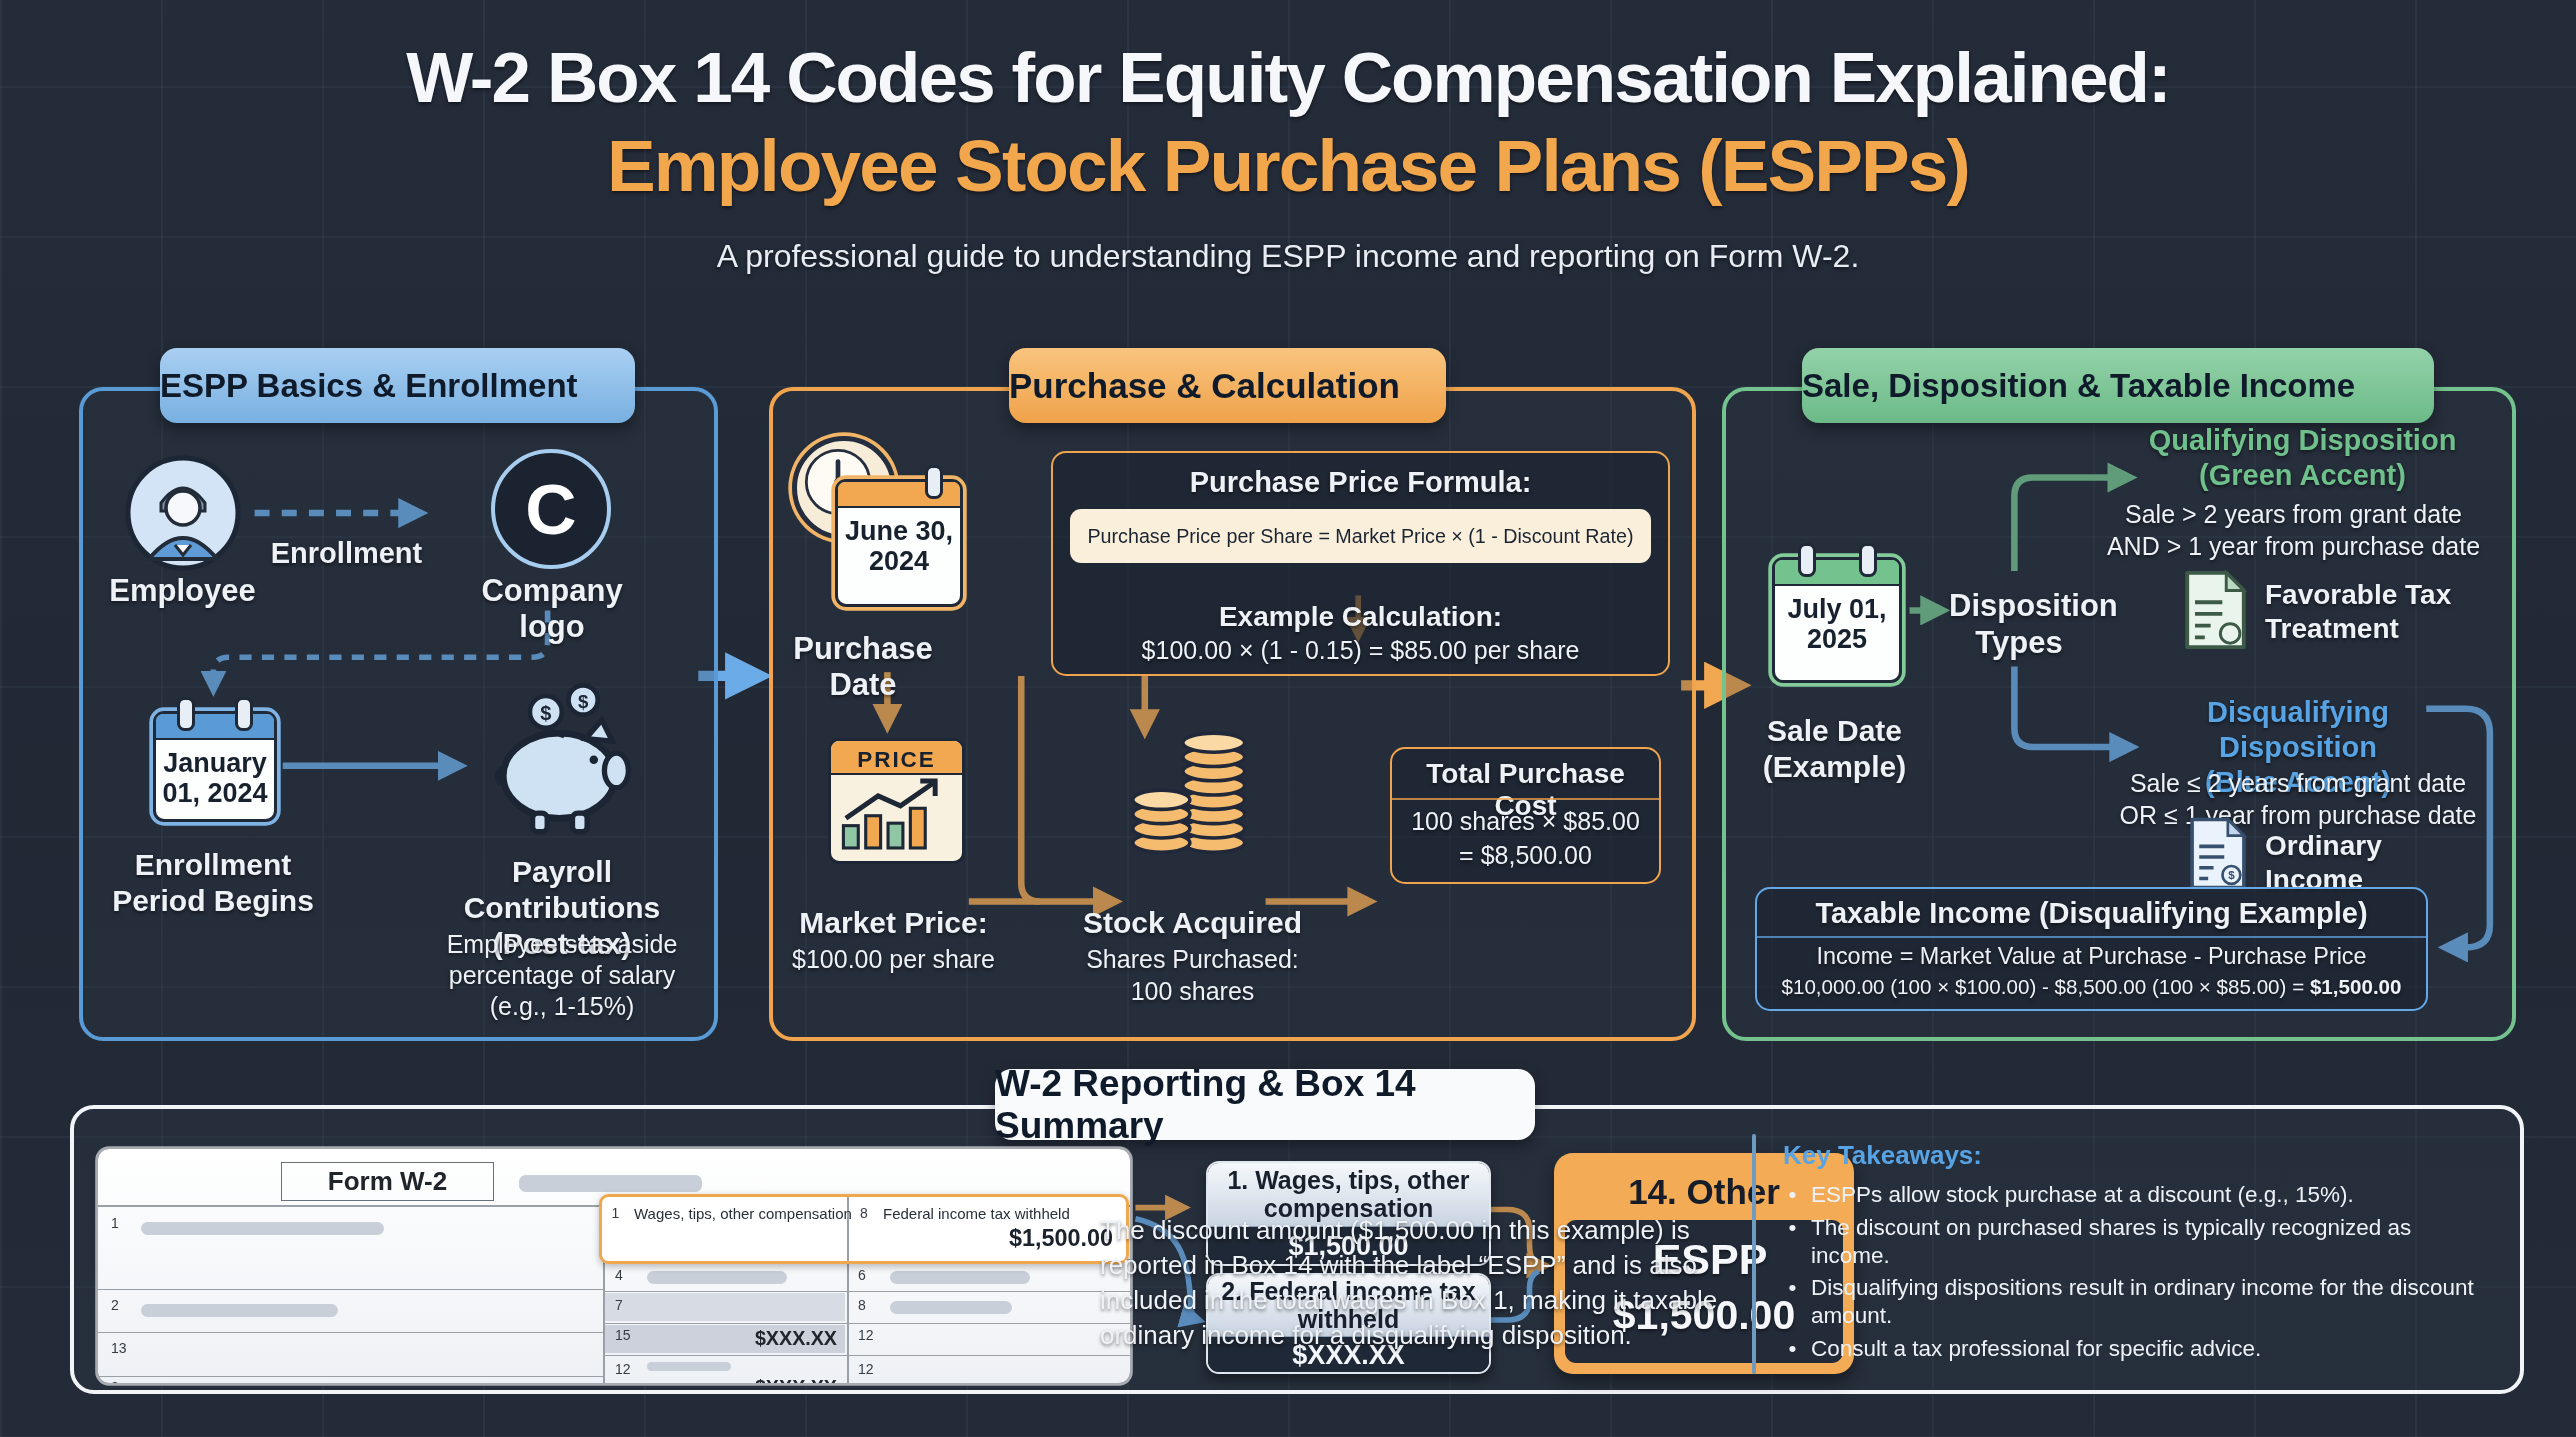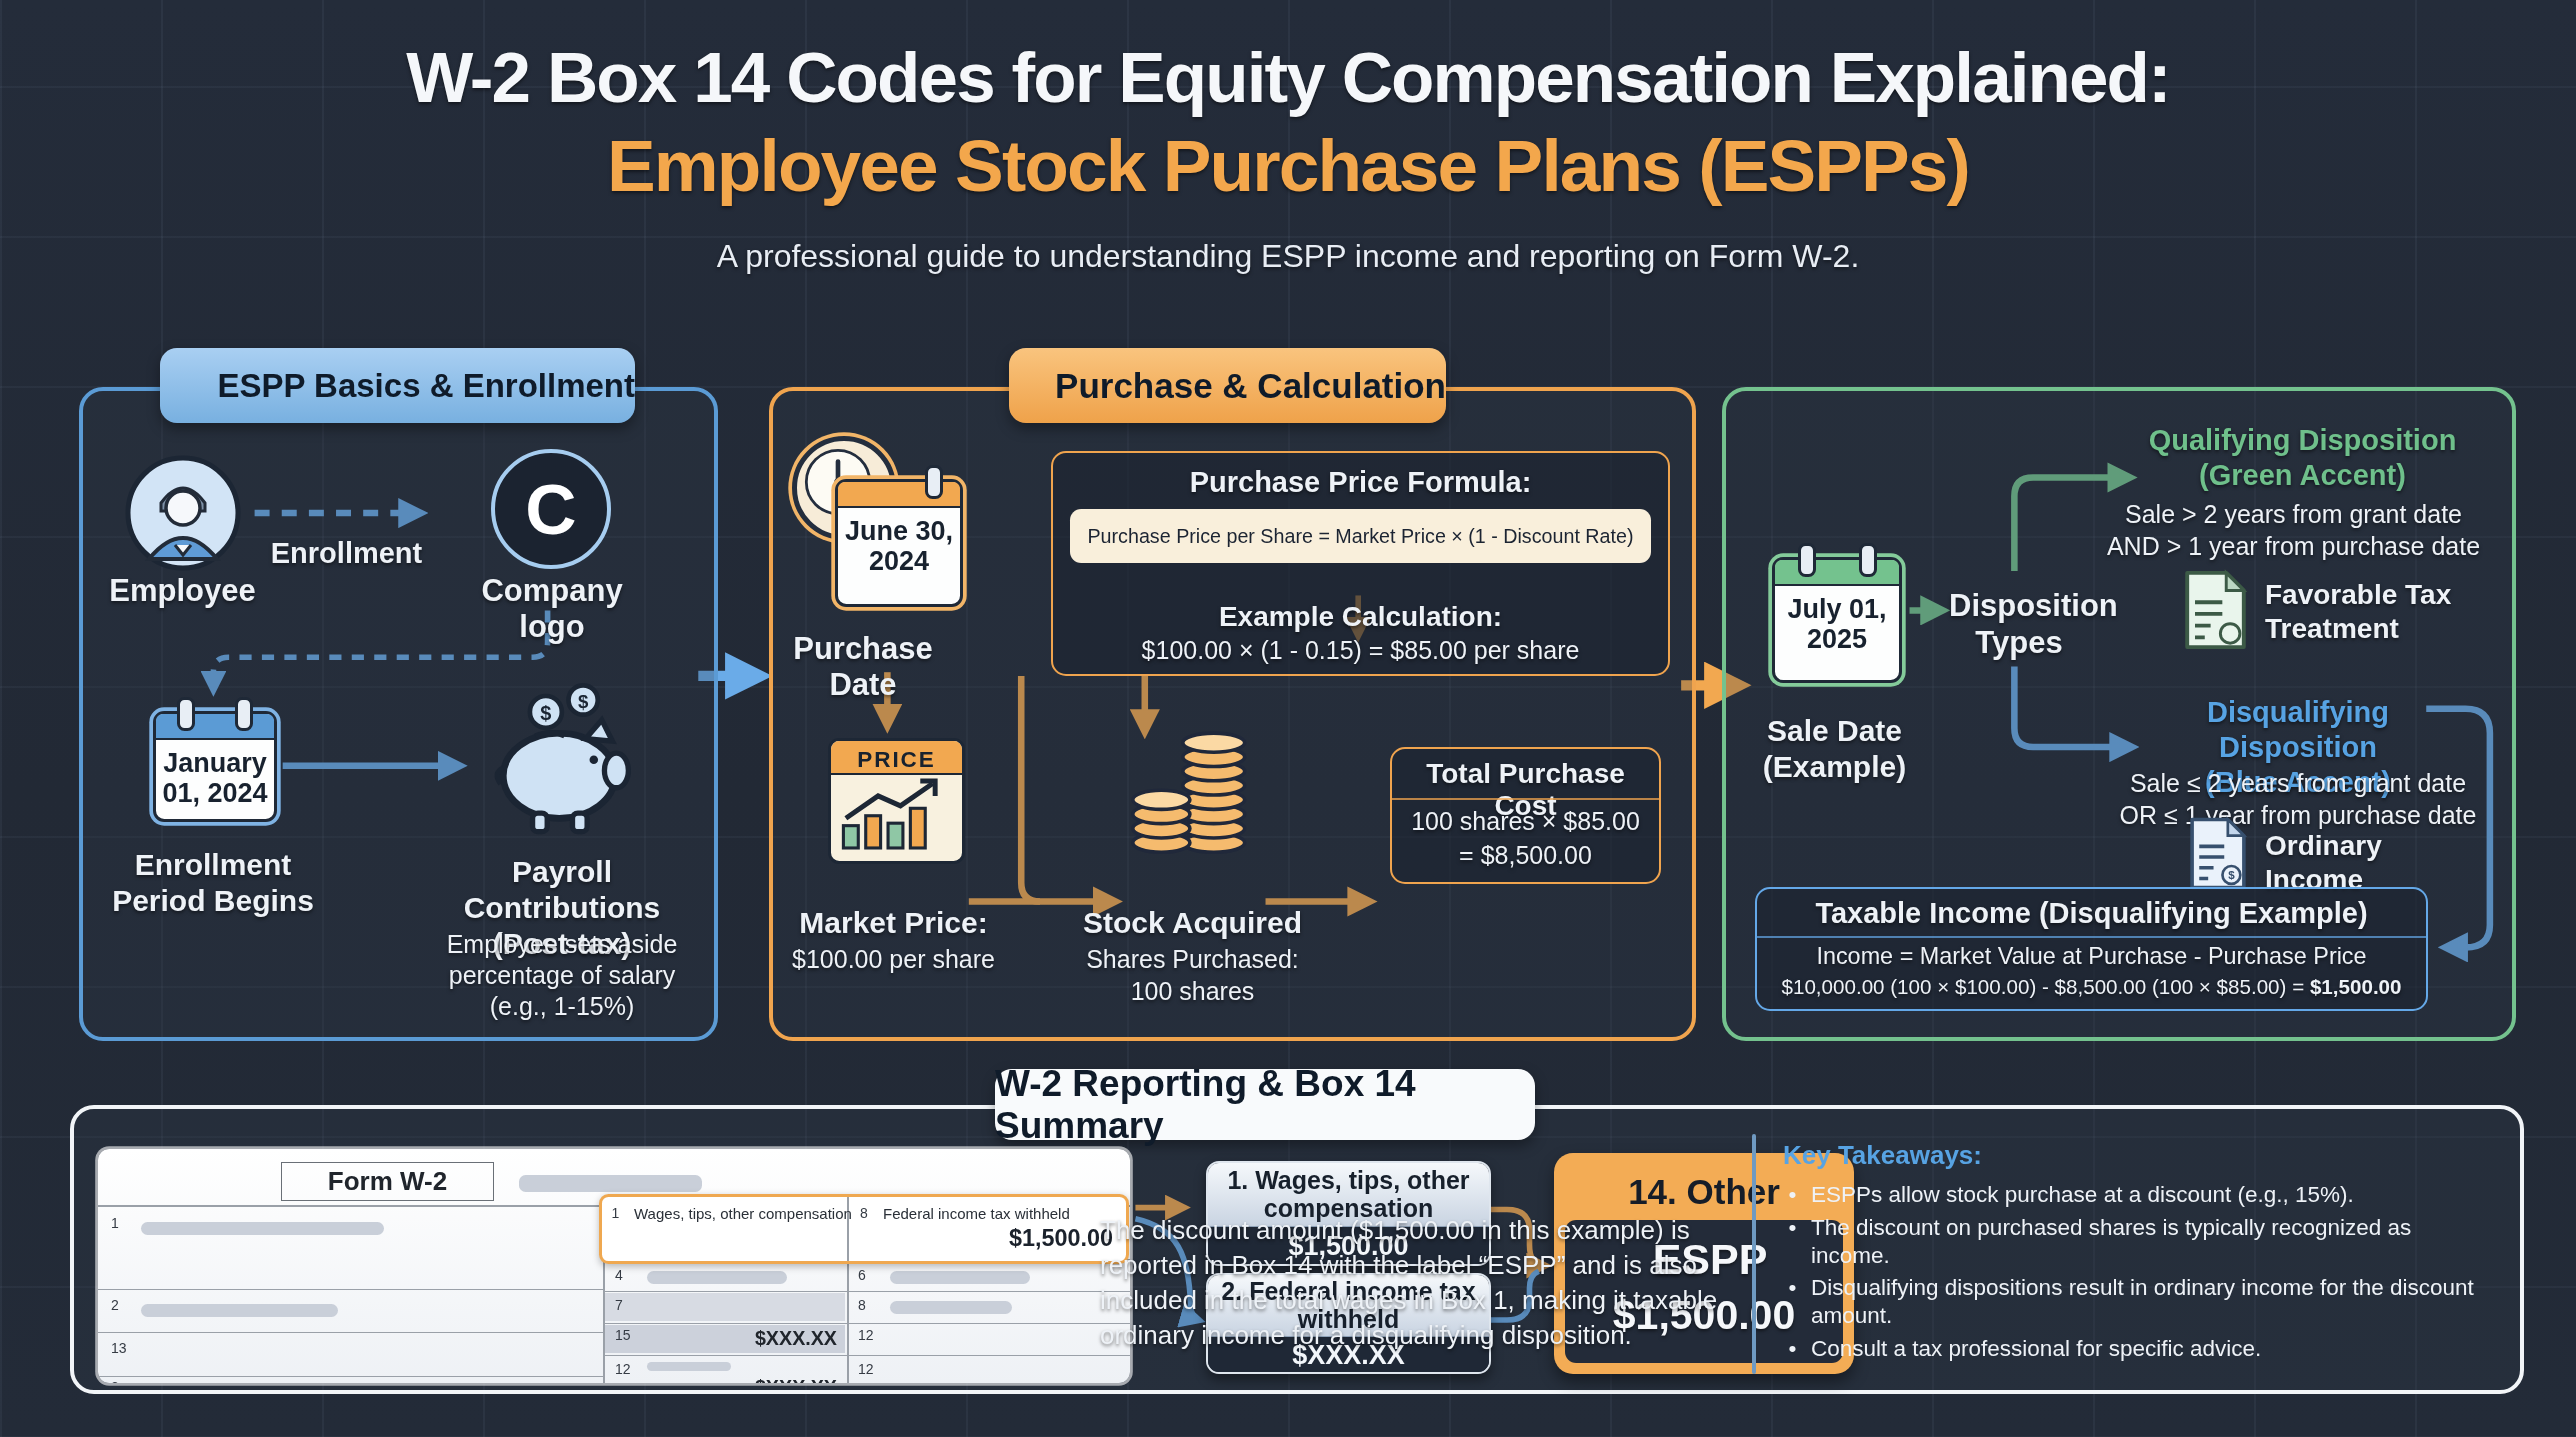--- a/index.html
+++ b/index.html
@@ -14,21 +14,21 @@
   .b{font-weight:bold;}
   .shadow{text-shadow:0 1.9px 3.7px rgba(0,0,0,.5);}
   .title1{left:0;right:0;top:37px;font-size:71px;font-weight:bold;letter-spacing:-1.9px;color:#f5f7fa;}
   .title2{left:0;right:0;top:124px;font-size:73px;font-weight:bold;letter-spacing:-1.9px;color:#f3a74c;}
   .subtitle{left:0;right:0;top:238px;font-size:32px;color:#e8edf4;}
   .panel{position:absolute;border-radius:24px;background:rgba(46,56,72,0.28);}
   .p-blue{border:4.7px solid #5b9bd5;}
   .p-orange{border:4.7px solid #f0a44e;}
   .p-green{border:4.7px solid #74c28e;}
   .p-white{border:4.7px solid #f2f5f8;}
-  .pill{position:absolute;height:75px;border-radius:17px;display:flex;align-items:center;justify-content:flex-end;
+  .pill{position:absolute;height:75px;border-radius:17px;display:flex;align-items:center;justify-content:flex-start;
     font-weight:bold;color:#0f1b2a;box-shadow:0 5.6px 13px rgba(0,0,0,.35);}
   .pill-blue{background:linear-gradient(180deg,#a9cff2,#78b0e0);}
   .pill-orange{background:linear-gradient(180deg,#f9c47e,#efa24a);}
   .pill-green{background:linear-gradient(180deg,#93d2a9,#6cba88);}
   .pill-white{background:#f8fafc;}
   .cal{position:absolute;background:#fdfefe;border:3.7px solid #1f2937;border-radius:11.2px;}
   .cal .band{height:24px;border-bottom:2.8px solid #1f2937;border-radius:6.6px 6.6px 0 0;}
   .cal .ring{position:absolute;top:-17px;width:12px;height:28px;border:3.7px solid #1f2937;background:#e8eef5;border-radius:7.5px;}
   .cal .date{text-align:center;font-weight:bold;color:#18222f;font-size:27px;line-height:1.08;padding-top:9.4px;}
   .cal-blue{box-shadow:0 0 0 3.7px #7fb3e4;} .cal-blue .band{background:#5b9bd5;}
@@ -215,20 +215,23 @@
   <div class="abs ctr shadow" style="left:1078px;top:977px;width:229px;font-size:25px;">100 shares</div>
 
   <div class="fbox fbox-orange" style="left:1390px;top:747px;width:267px;height:133px;">
     <div class="abs ctr b shadow" style="left:0;right:0;top:9.4px;font-size:28px;">Total Purchase Cost</div>
     <div class="divline" style="top:49px;background:#f0a44e;opacity:.75;"></div>
     <div class="abs ctr shadow" style="left:0;right:0;top:58px;font-size:25px;">100 shares × $85.00</div>
     <div class="abs ctr shadow" style="left:0;right:0;top:92px;font-size:25px;">= $8,500.00</div>
   </div>
 
   <div class="panel p-green" style="left:1722px;top:387px;width:786px;height:646px;"></div>
+  <div class="pill pill-green" style="left:1802px;top:348px;width:632px;font-size:33px;">
+      <span>Sale, Disposition &amp; Taxable Income</span>
+    </div>
 
   <div class="abs ctr b shadow" style="left:2134px;top:423px;width:337px;font-size:29px;line-height:1.2;color:#6fc08b;">
     <span>Qualifying Disposition</span><br>
     <span>(Green Accent)</span>
   </div>
   <div class="abs ctr shadow" style="left:2097px;top:500px;width:393px;font-size:25px;">Sale &gt; 2 years from grant date</div>
   <div class="abs ctr shadow" style="left:2097px;top:532px;width:393px;font-size:25px;">AND &gt; 1 year from purchase date</div>
   <svg class="abs" style="left:2181px;top:569px;" width="69" height="82" viewBox="0 0 70 84">
     <path d="M6 4 h40 l18 18 v58 h-58 z" fill="#e9f5ec" stroke="#3c5a46" stroke-width="4" stroke-linejoin="round"></path>
     <path d="M46 4 l18 18 h-18 z" fill="#bcd8c3" stroke="#3c5a46" stroke-width="3"></path>

